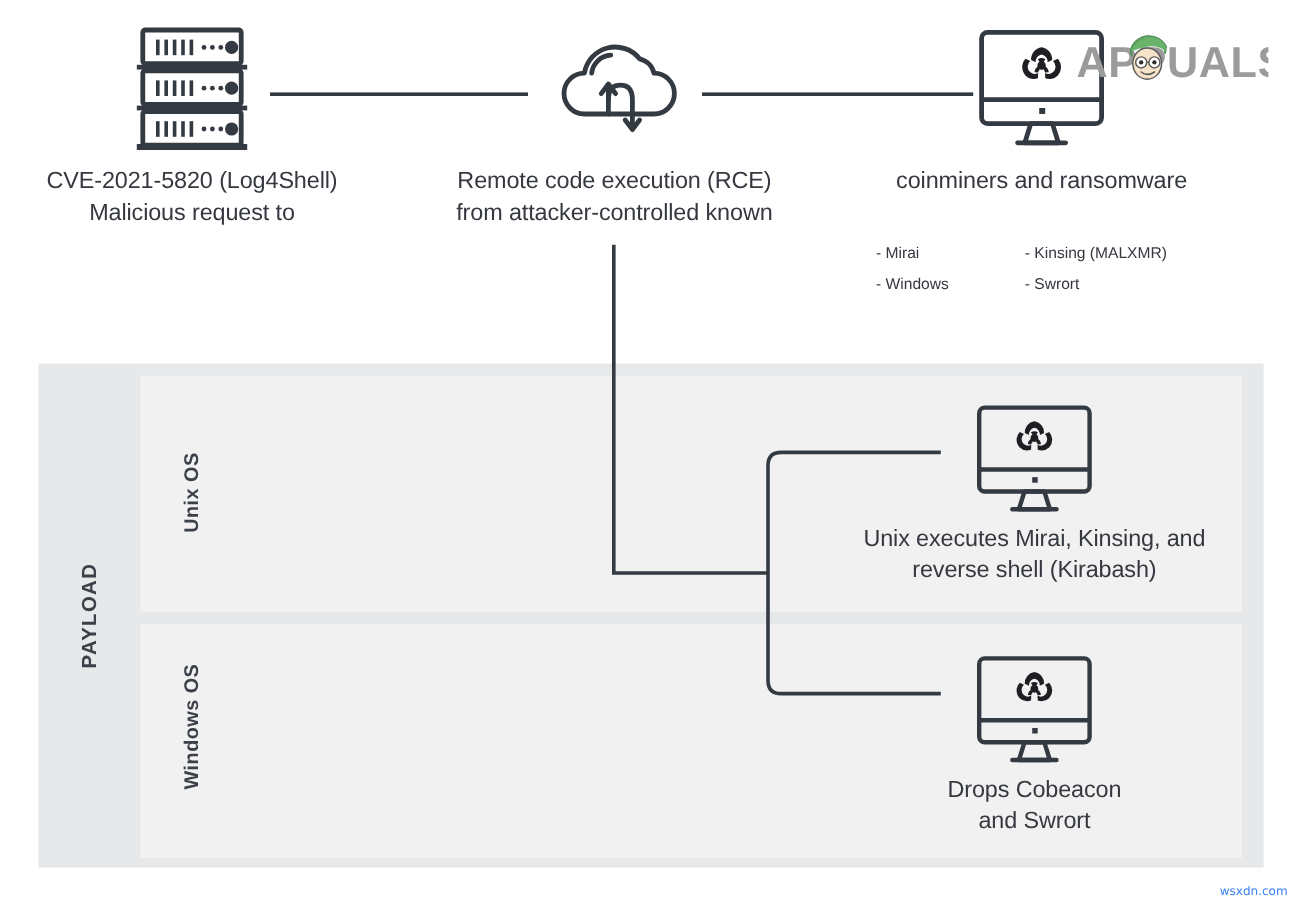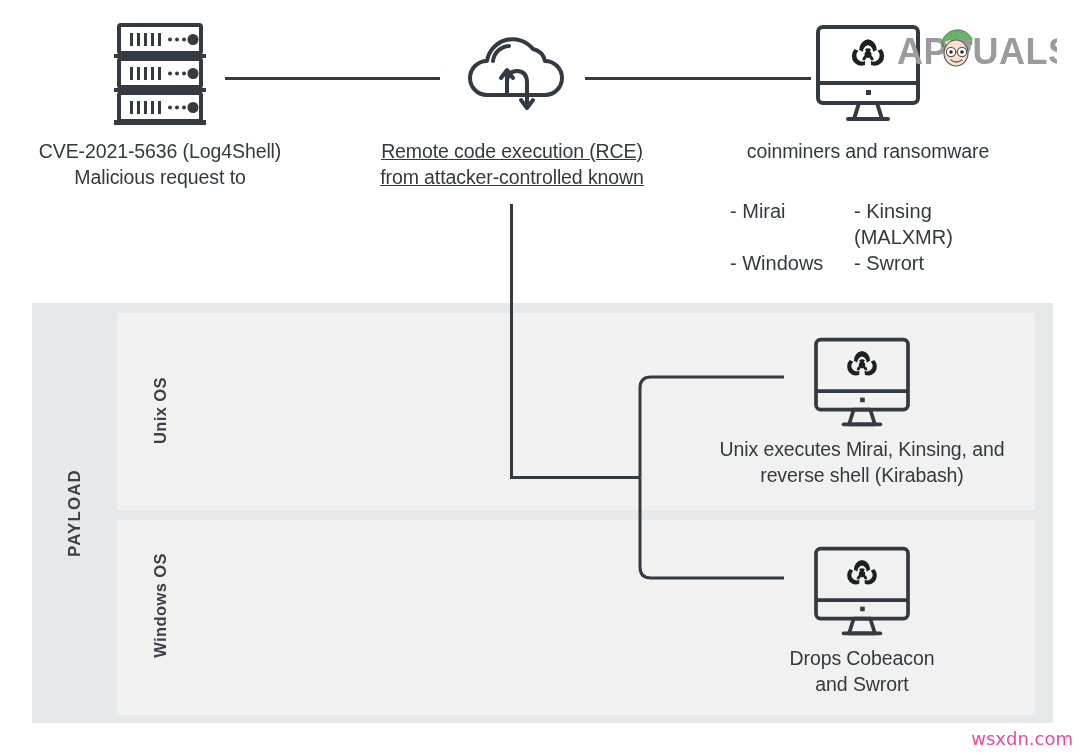--- a/index.html
+++ b/index.html
@@ -24,21 +24,21 @@
   .ctext {
     text-align: center;
     color: #35383f;
     font-size: 19.5px;
     line-height: 26px;
     letter-spacing: -0.1px;
   }
 
   
   #node-server      { left: 10px;  top: 18px;  width: 300px; }
-  #node-cloud       { left: 362px; top: 18px;  width: 300px; text-decoration: underline; }
+  #node-cloud       { left: 362px; top: 18px;  width: 300px; }
   #node-endpoint    { left: 718px; top: 18px;  width: 300px; }
 
   .node-icon {
     height: 110px;
     display: flex;
     align-items: center;
     justify-content: center;
   }
   .node-caption { margin-top: 10px; }
 
@@ -61,21 +61,21 @@
     text-align: center;
     font-size: 19.5px;
     line-height: 26px;
     color: #35383f;
   }
   #threats-grid {
     margin-top: 2px;
     display: grid;
     grid-template-columns: 124px auto;
     row-gap: 0px;
-    font-size: 20px;
+    font-size: 13px;
     line-height: 26px;
     color: #35383f;
     padding-left: 12px;
   }
 
   
   #payload-outer {
     left: 32px;
     top: 303px;
     width: 1021px;
@@ -150,22 +150,22 @@
     position: absolute;
     left: 897px;
     top: 27px;
     width: 160px;
     height: 50px;
   }
   #wsxdn {
     position: absolute;
     right: 12px;
     bottom: 6px;
-    font-size: 18px;
-    color: #ec4899;
+    font-size: 10px;
+    color: #3b82f6;
     font-family: "DejaVu Sans", sans-serif;
   }
 </style>
 </head>
 <body>
 
 <div id="canvas">
 
   <div class="hline abs" id="hline-left"></div>
   <div class="hline abs" id="hline-right"></div>
@@ -232,21 +232,21 @@
             <rect x="39" y="80" width="3" height="13"></rect>
           <rect x="46" y="80" width="3" height="13"></rect>
           <circle cx="58" cy="86.5" r="2"></circle>
             <circle cx="65" cy="86.5" r="2"></circle>
             <circle cx="72" cy="86.5" r="2"></circle>
           <circle cx="81" cy="86.5" r="5.5"></circle>
         </g>
       </svg>
     </div>
     <div class="ctext node-caption">
-      <div>CVE-2021-5636 (Log4Shell)</div>
+      <div>CVE-2021-5820 (Log4Shell)</div>
       <div>Malicious request to</div>
     </div>
   </div>
 
   <div class="abs" id="node-cloud">
     <div class="node-icon">
       <svg width="110" height="100" viewBox="0 0 110 100">
         <g fill="none" stroke="#343a42" stroke-width="4" stroke-linecap="round" stroke-linejoin="round">
 
           <path d="M 30 72 A 17 17 0 0 1 30 38 A 26 26 0 0 1 76 26 A 16 16 0 0 1 88 38

